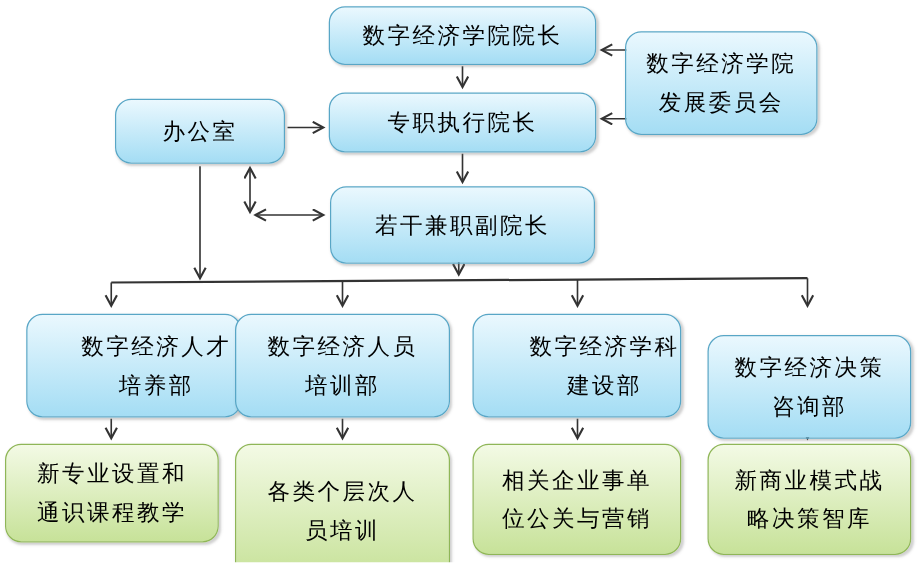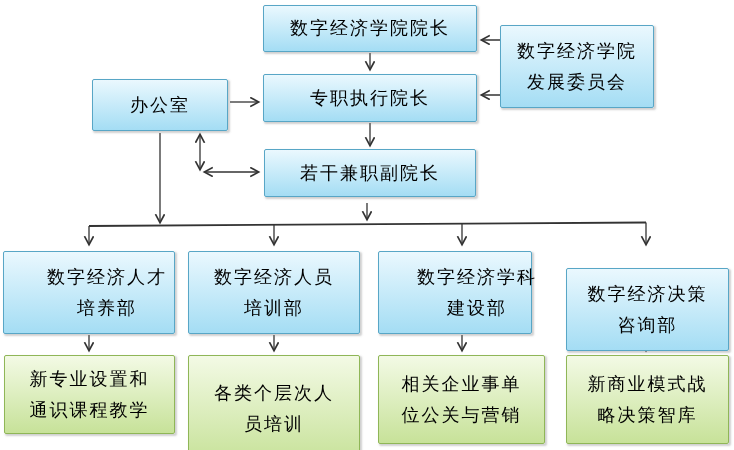--- a/index.html
+++ b/index.html
@@ -34,45 +34,45 @@
     position: absolute;
     box-sizing: border-box;
     display: flex;
     flex-direction: column;
     align-items: center;
     justify-content: center;
     text-align: center;
     color: var(--text, #000000);
     font-size: 18px;
     letter-spacing: 2px;
-    border-radius: 2px;
+    border-radius: 13px;
     box-shadow: 1.5px 1.5px 2px rgba(120,120,120,0.35);
   }
   .node .line {
     display: block;
     line-height: 31px;
     white-space: nowrap;
   }
   .node-blue {
     background: linear-gradient(to bottom, var(--blue-box-top, #eaf8fe) 0%, var(--blue-box-bottom, #a4ddf4) 100%);
     border: 1px solid var(--blue-border, #58a6c6);
   }
   .node-green {
     background: linear-gradient(to bottom, var(--green-box-top, #f3fae5) 0%, var(--green-box-bottom, #c7e299) 100%);
     border: 1px solid var(--green-border, #8fb657);
   }
   
   #node-dean        { left: 263px; top: 5px;   width: 214px; height: 47px; }
   #node-committee   { left: 500px; top: 25px;  width: 154px; height: 83px; }
   #node-office      { left: 92px;  top: 79px;  width: 136px; height: 52px; }
   #node-exec-dean   { left: 263px; top: 74px;  width: 214px; height: 48px; }
-  #node-vice-deans  { left: 264px; top: 149px; width: 212px; height: 48px; align-items: center; }
-  #node-dept-talent     { left: 3px;   top: 251px; width: 172px; height: 83px; padding-left: 36px; }
+  #node-vice-deans  { left: 264px; top: 149px; width: 212px; height: 62px; align-items: center; }
+  #node-dept-talent     { left: 21px;   top: 251px; width: 172px; height: 83px; padding-left: 36px; }
   #node-dept-training   { left: 188px; top: 251px; width: 172px; height: 83px; }
-  #node-dept-discipline { left: 378px; top: 251px; width: 154px; height: 83px; padding-left: 44px; }
+  #node-dept-discipline { left: 378px; top: 251px; width: 167px; height: 83px; padding-left: 44px; }
   #node-dept-consulting { left: 566px; top: 268px; width: 163px; height: 83px; }
   #node-func-curriculum { left: 4px;   top: 355px; width: 171px; height: 79px; }
   #node-func-training   { left: 188px; top: 355px; width: 172px; height: 108px; }
   #node-func-pr         { left: 378px; top: 355px; width: 167px; height: 89px; }
   #node-func-thinktank  { left: 566px; top: 355px; width: 163px; height: 89px; }
 </style>
 </head>
 <body>
 
 <div id="canvas">

